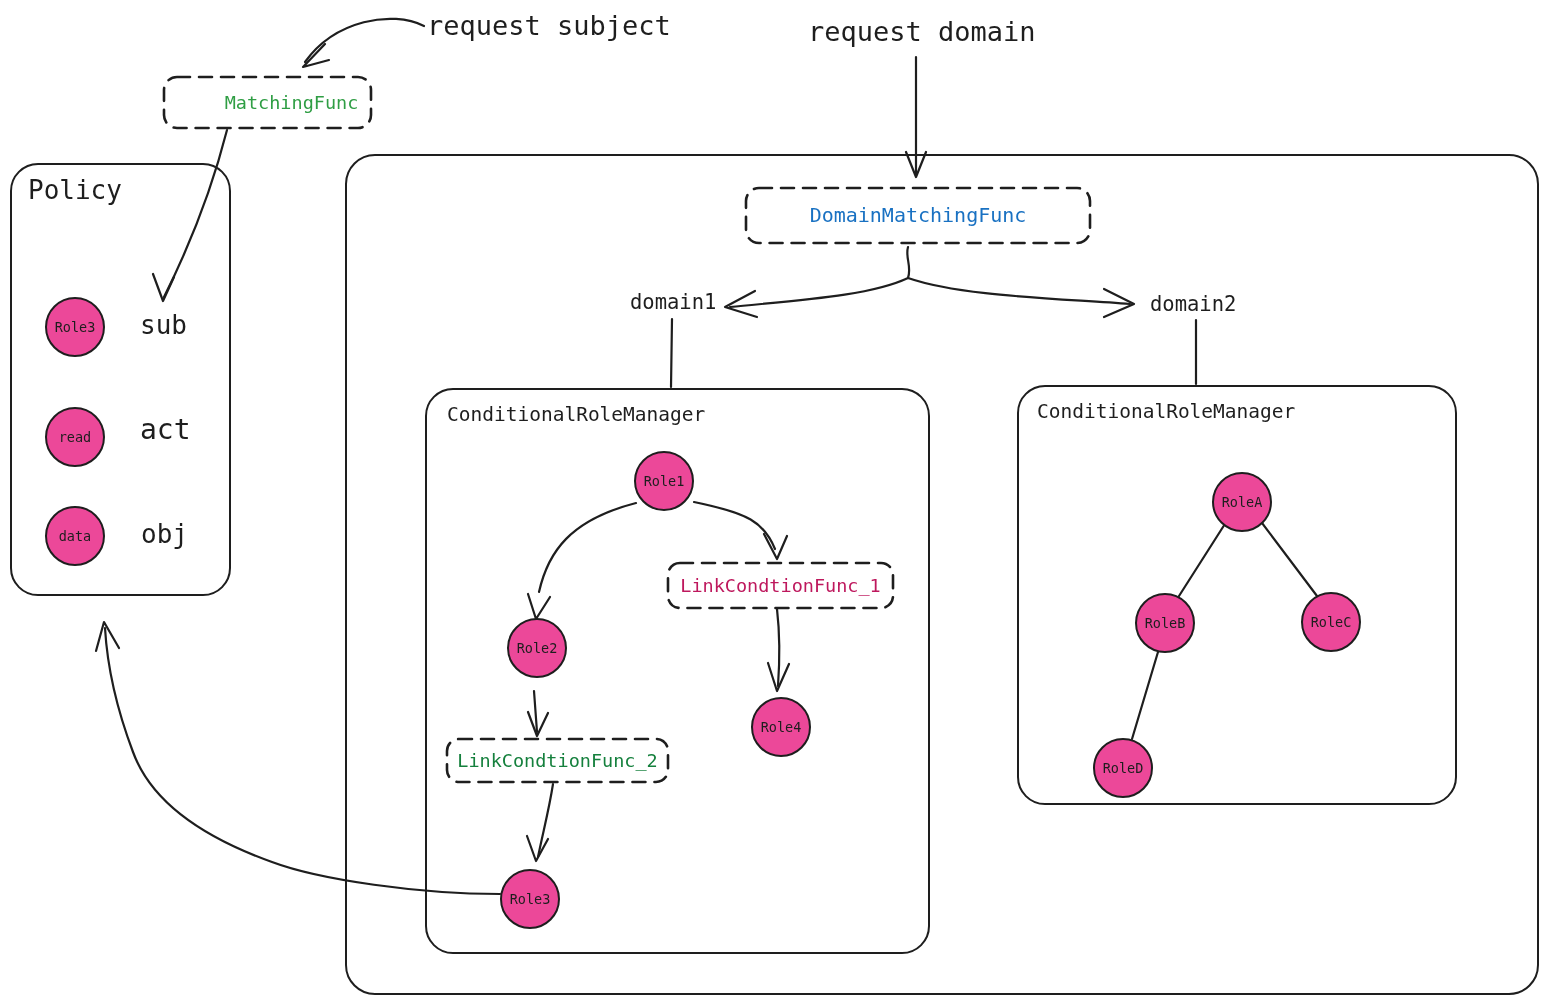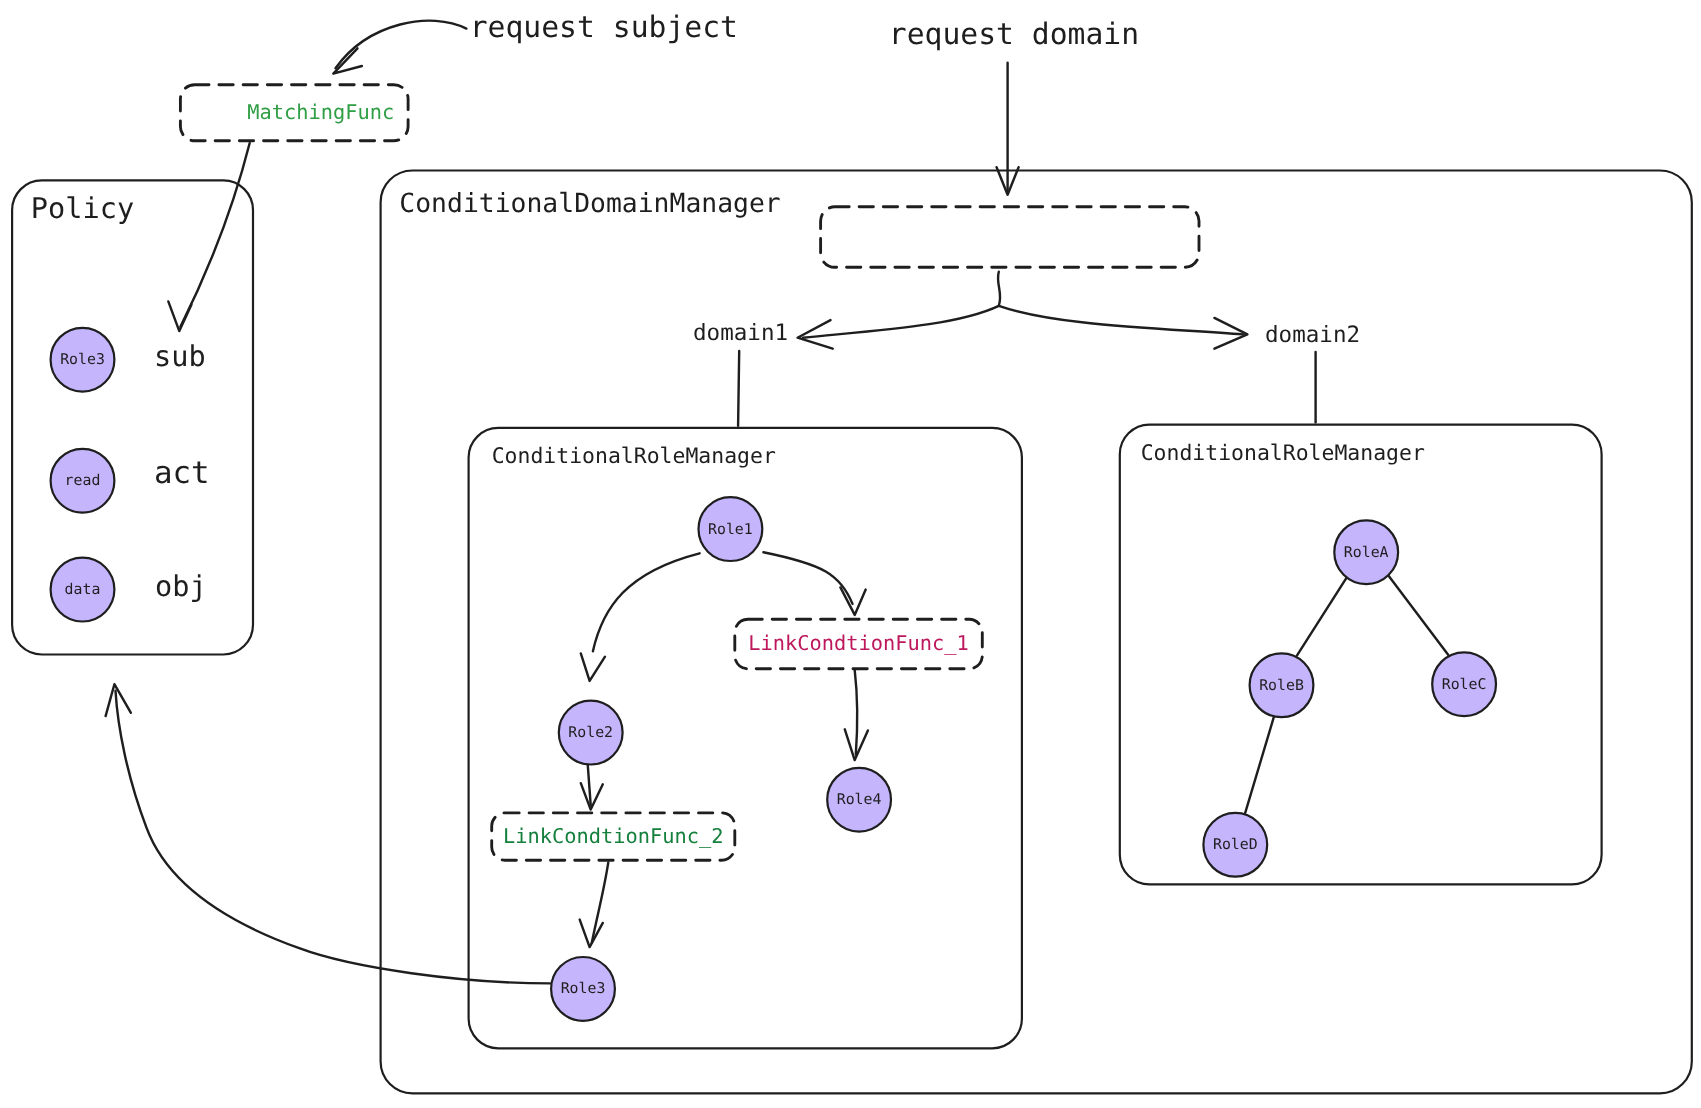--- a/index.html
+++ b/index.html
@@ -6,21 +6,21 @@
   #canvas{
     position:relative;width:1546px;height:1007px;background:#ffffff;overflow:hidden;
     font-family:"DejaVu Sans Mono",monospace;color:#1e1e1e;
   }
   #wires{position:absolute;left:0;top:0;width:1546px;height:1007px;}
   .box{position:absolute;border:2.2px solid #1e1e1e;background:transparent;box-sizing:border-box;}
   .lbl{position:absolute;white-space:nowrap;line-height:1.15;}
   .dashed-text{position:absolute;display:flex;align-items:center;justify-content:center;box-sizing:border-box;}
   .node{
     position:absolute;width:60px;height:60px;border-radius:50%;
-    background:#c4b5fd;border:2.5px solid #1e1e1e;box-sizing:border-box;
+    background:#ec4899;border:2.5px solid #1e1e1e;box-sizing:border-box;
     display:flex;align-items:center;justify-content:center;
     font-size:13.5px;color:#1e1e1e;
   }
   .title-lg{font-size:24px;}
   .title-md{font-size:19.5px;}
 </style>
 </head>
 <body>
 
 <div id="canvas">
@@ -88,33 +88,35 @@
       <span>read</span>
     </div>
   <div class="lbl" style="left:140px;top:414px;font-size:28px;">act</div>
 
   <div class="node" style="left:45px;top:506px;">
       <span>data</span>
     </div>
   <div class="lbl" style="left:141px;top:520px;font-size:26px;">obj</div>
 
   <div class="box" style="left:345px;top:154px;width:1194px;height:841px;border-radius:30px;"></div>
-  <div class="lbl title-lg" style="left:363px;top:172px;">ConditionalDomainManager</div>
 
+  <div class="dashed-text" style="left:746px;top:188px;width:344px;height:55px;">
+    <span class="lbl" style="position:static;font-size:20px;color:#1971c2;">DomainMatchingFunc</span>
+  </div>
 
   <div class="lbl" style="left:630px;top:291px;font-size:20.5px;">domain1</div>
   <div class="lbl" style="left:1150px;top:293px;font-size:20.5px;">domain2</div>
 
   <div class="box" style="left:425px;top:388px;width:505px;height:566px;border-radius:28px;"></div>
   <div class="lbl title-md" style="left:447px;top:404px;">ConditionalRoleManager</div>
 
   <div class="node" style="left:634px;top:451px;">
     <span>Role1</span>
   </div>
-  <div class="node" style="left:507px;top:636px;">
+  <div class="node" style="left:507px;top:618px;">
     <span>Role2</span>
   </div>
   <div class="node" style="left:751px;top:697px;">
     <span>Role4</span>
   </div>
   <div class="node" style="left:500px;top:869px;">
     <span>Role3</span>
   </div>
 
   <div class="dashed-text" style="left:668px;top:563px;width:225px;height:45px;">

